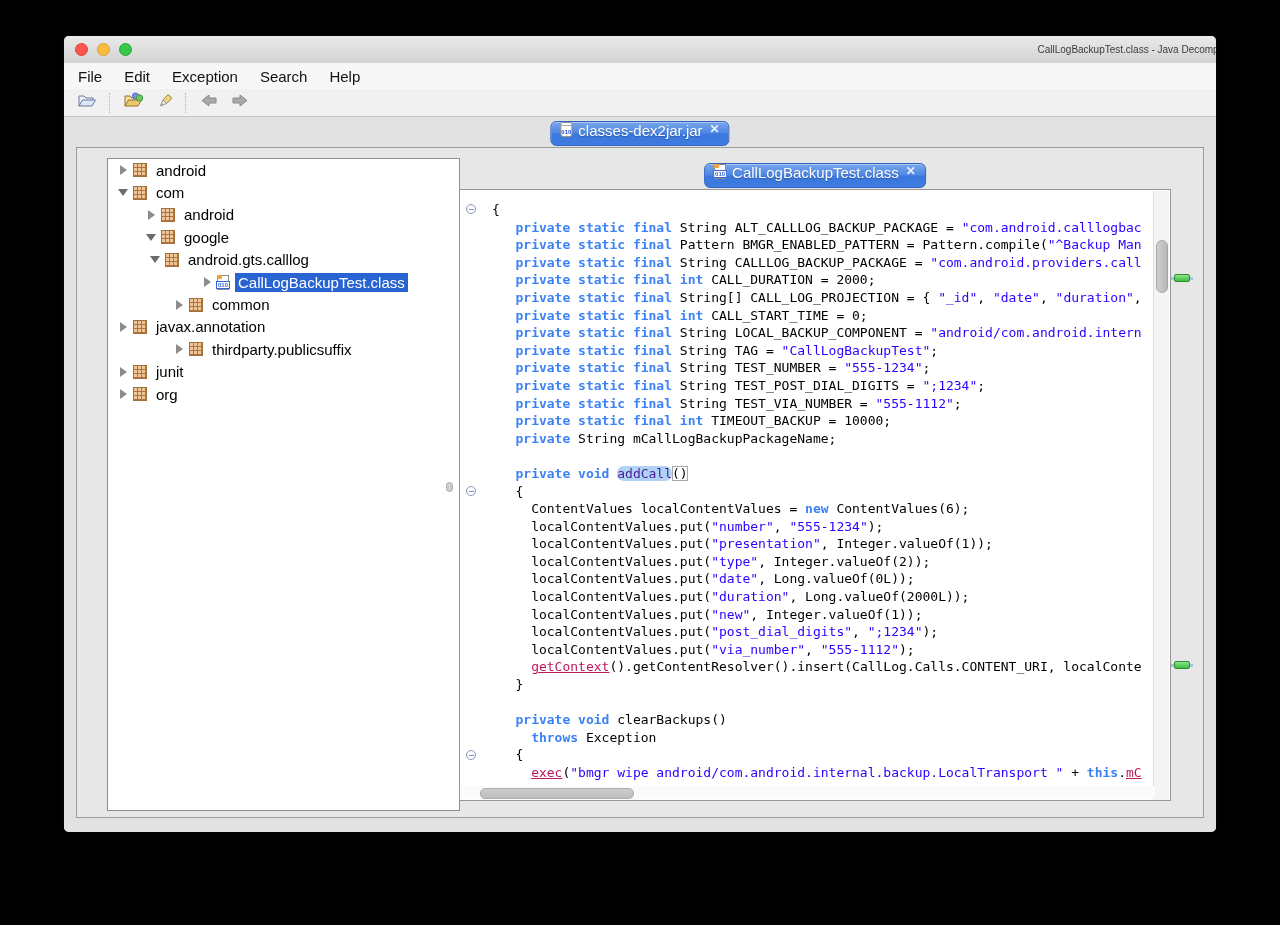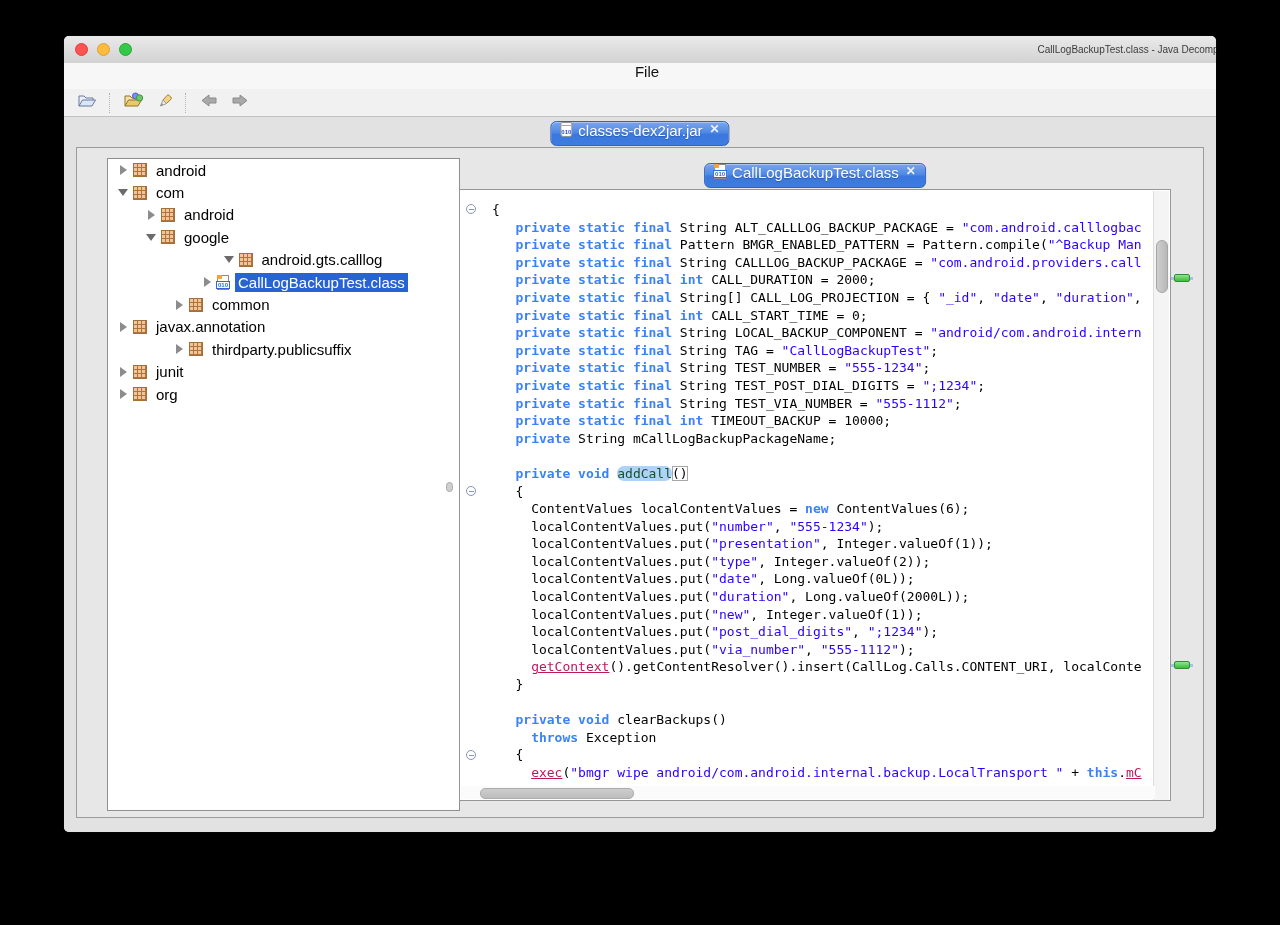--- a/index.html
+++ b/index.html
@@ -12,21 +12,21 @@
             background:linear-gradient(#EAEAEA,#D2D2D2);border-bottom:1px solid #ABABAB;}
   .title{position:absolute;left:16px;top:0;width:100%;height:27px;line-height:27px;text-align:right;
          font-size:10px;color:#3B3B3B;}
   .lights{position:absolute;left:11px;top:7px;display:flex;gap:9px;}
   .light{width:13px;height:13px;border-radius:50%;box-sizing:border-box;}
   .light.red{background:#FC5450;border:1px solid #DF3E38;}
   .light.yellow{background:#FDBC40;border:1px solid #DE9F34;}
   .light.green{background:#35C84A;border:1px solid #29A634;}
   
   .menubar{position:absolute;left:0;top:27px;width:100%;height:28px;background:#F7F7F7;
-           border-bottom:1px solid #D6D6D6;display:flex;align-items:center;padding-left:14px;box-sizing:border-box;gap:22px;flex-direction:column;}
+           border-bottom:1px solid #D6D6D6;display:flex;align-items:center;padding-left:14px;box-sizing:border-box;gap:22px;}
   .menu-item{font-size:15px;color:#111;}
   
   .toolbar{position:absolute;left:0;top:53px;width:100%;height:28px;background:#F1F1F1;
            border-bottom:1px solid #C2C2C2;display:flex;align-items:center;padding-left:12px;box-sizing:border-box;gap:8px;}
   .tbtn{width:22px;height:20px;display:flex;align-items:center;justify-content:center;}
   .tsep{width:1px;height:20px;border-left:1px dotted #B3B3B3;margin:0 3px;}
   
   .content{position:absolute;left:0;top:81px;width:1152px;height:715px;background:#E2E2E2;}
   .outer-panel{position:absolute;left:12px;top:30px;width:1128px;height:671px;
                background:#E7E7E7;border:1px solid #9B9B9B;box-sizing:border-box;}
@@ -66,21 +66,21 @@
   
   .code-panel{position:absolute;left:382px;top:41px;width:712px;height:612px;background:#fff;
               border:1px solid #969696;box-sizing:border-box;overflow:hidden;}
   .code-lines{position:absolute;left:32px;top:11px;font-family:"DejaVu Sans Mono",monospace;
               font-size:13px;line-height:17.6px;white-space:pre;}
   .cl{height:17.6px;}
   .cl .k{color:#3b82f6;font-weight:bold;}
   .cl .s{color:#2a00ff;}
   .cl .d{color:#000;}
   .cl .u{color:#be185d;text-decoration:underline;}
-  .cl .hl{color:#14532d;background:#AFD3F7;border-radius:7px;}
+  .cl .hl{color:#4c1d95;background:#AFD3F7;border-radius:7px;}
   .cl .bx{color:#000;outline:1px solid #A8A8A8;outline-offset:-1px;}
   .fold{position:absolute;left:6px;width:10px;height:10px;border:1px solid #8794B8;border-radius:50%;
         background:#fff;box-sizing:border-box;}
   .fold::before{content:"";position:absolute;left:2px;top:4px;width:5px;height:1px;background:#8794B8;}
   .vscroll{position:absolute;right:1px;top:1px;width:15px;height:609px;background:#F4F4F4;border-left:1px solid #DDD;}
   .vthumb{position:absolute;left:2px;top:49px;width:10px;height:51px;background:linear-gradient(90deg,#CFCFCF,#B8B8B8);
           border:1px solid #A5A5A5;border-radius:6px;}
   .hscroll{position:absolute;left:1px;bottom:1px;height:13px;width:694px;background:#FBFBFB;}
   .hthumb{position:absolute;left:19px;top:2px;width:152px;height:9px;background:linear-gradient(#CDCDCD,#BDBDBD);
           border:1px solid #ACACAC;border-radius:5px;}
@@ -195,21 +195,21 @@
               <span class="pkg-icon"></span>
               <span class="tlabel">android</span>
             </div>
             <div class="trow" style="padding-left: 36px;">
               <span class="arrbox">
                 <span class="arr-e"></span>
               </span>
               <span class="pkg-icon"></span>
               <span class="tlabel">google</span>
             </div>
-            <div class="trow" style="padding-left: 40px; justify-content: center;">
+            <div class="trow" style="padding-left: 40px;">
               <span class="arrbox">
                 <span class="arr-e"></span>
               </span>
               <span class="pkg-icon"></span>
               <span class="tlabel">android.gts.calllog</span>
             </div>
             <div class="trow" style="padding-left: 92px;">
               <span class="arrbox">
                 <span class="arr-c"></span>
               </span>

